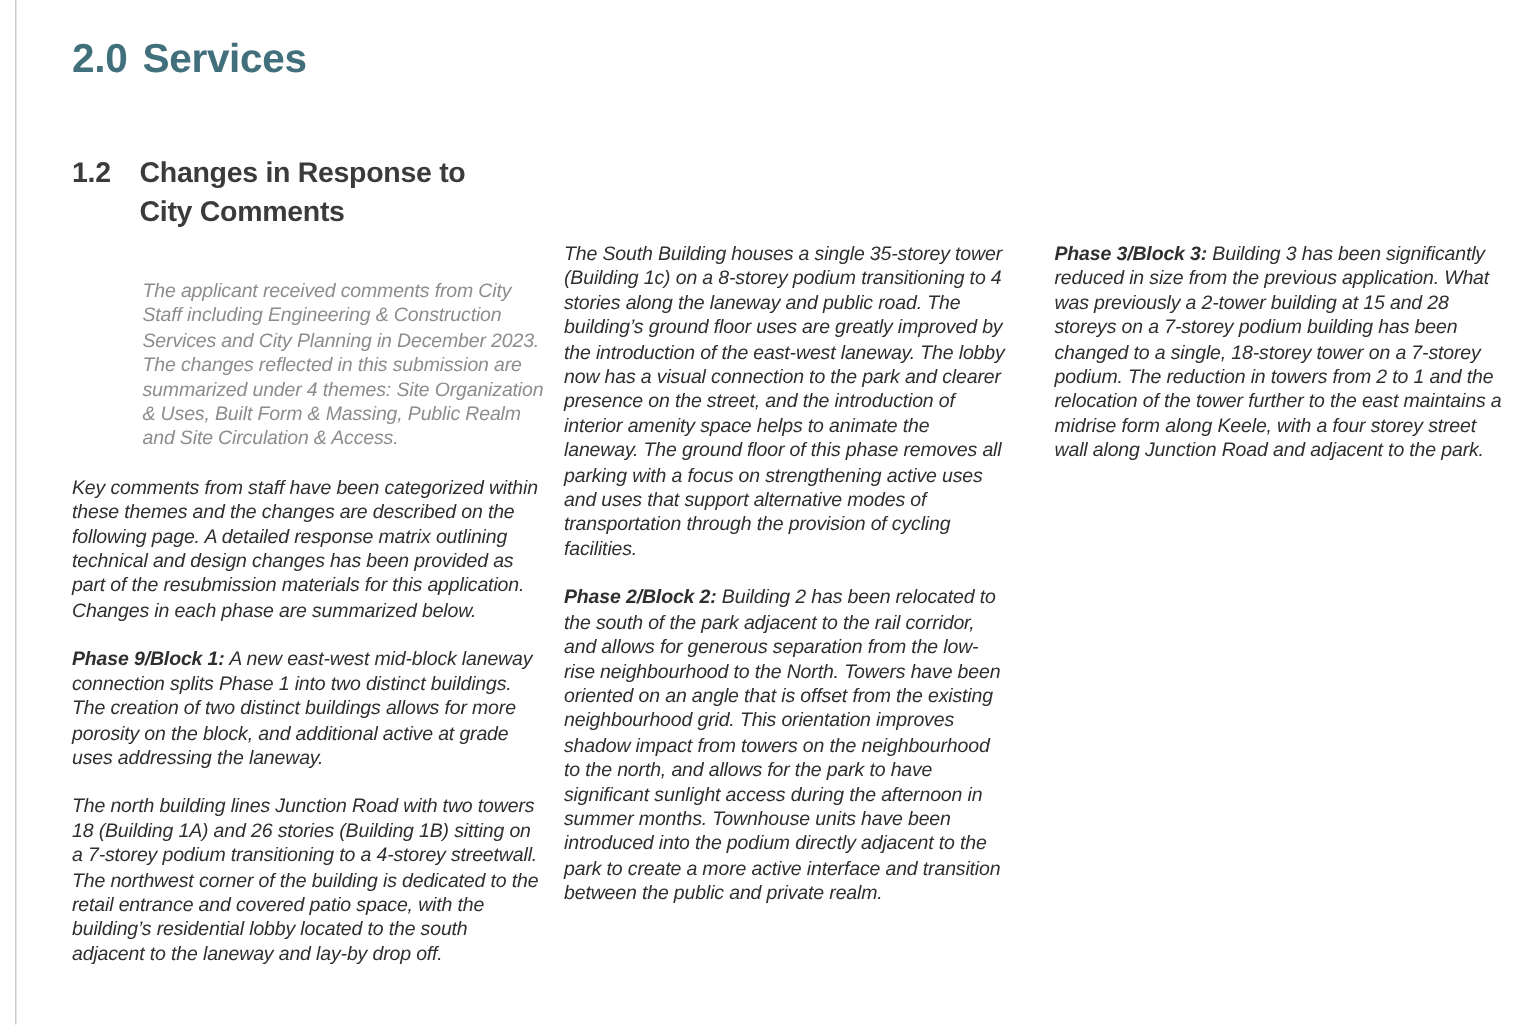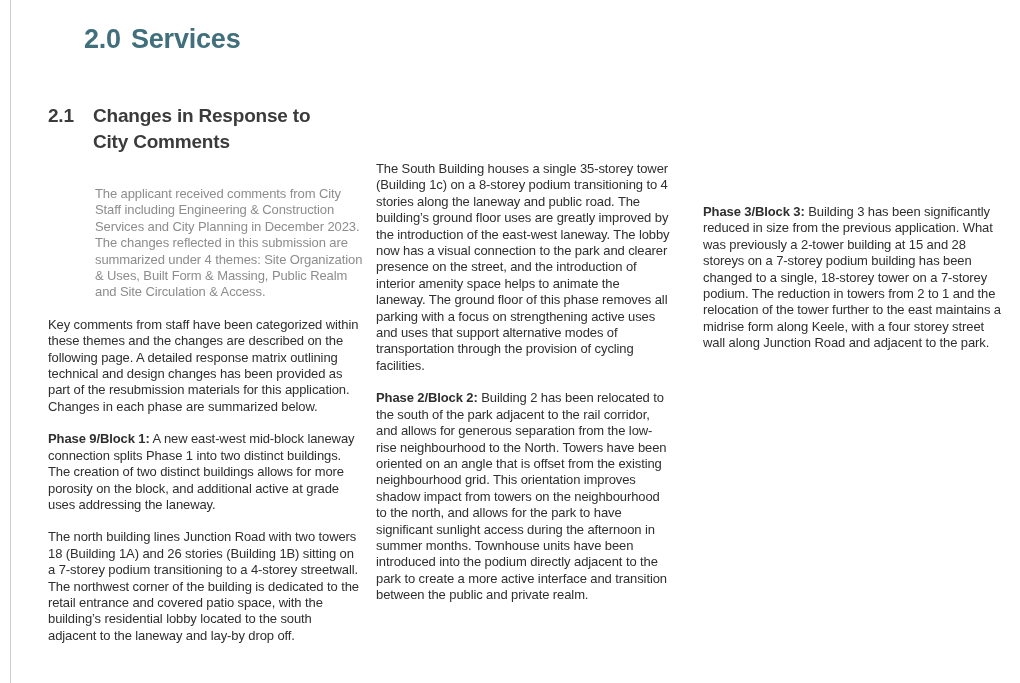--- a/index.html
+++ b/index.html
@@ -31,21 +31,20 @@
     display: flex;
     color: #41707C;
     font-size: 27px;
     font-weight: 600;
     line-height: 31px;
     letter-spacing: -0.2px;
   }
   .section-heading .h-num {
     width: 47px;
     flex: 0 0 auto;
-    margin-left: 36px;
   }
   
   .subsection-heading {
     position: absolute;
     left: 48px;
     top: 103px;
     display: flex;
     color: #3B3B3B;
     font-size: 19px;
     font-weight: 700;
@@ -56,24 +55,25 @@
     width: 45px;
     flex: 0 0 auto;
   }
   
   .col {
     position: absolute;
     color: #2F2F2F;
     font-size: 13px;
     line-height: 16.4px;
     letter-spacing: -0.1px;
+    font-style: italic;
   }
   .col-1 { left: 48px;  top: 186px; width: 315px; }
   .col-2 { left: 376px; top: 161px; width: 295px; }
-  .col-3 { left: 703px; top: 161px; width: 298px; margin-top: 43px; }
+  .col-3 { left: 703px; top: 161px; width: 298px; }
   .para {
     margin: 0 0 16px 0;
   }
   .para.muted {
     color: #8D8D8D;
     margin-left: 47px;
   }
   .para strong {
     font-weight: 700;
   }
@@ -84,21 +84,21 @@
 <div class="page-edge-line"></div>
 
 <div class="section-heading">
   <div class="h-num">2.0</div>
   <div class="h-title">
     <div>Services</div>
   </div>
 </div>
 
 <div class="subsection-heading">
-  <div class="h-num">2.1</div>
+  <div class="h-num">1.2</div>
   <div class="h-title">
     <div>Changes in Response to</div>
     <div>City Comments</div>
   </div>
 </div>
 
 <div class="col col-1">
   <p class="para muted"><span>The applicant received comments from City Staff including Engineering &amp; Construction Services and City Planning in December 2023. The changes reflected in this submission are summarized under 4 themes: Site Organization &amp; Uses, Built Form &amp; Massing, Public Realm and Site Circulation &amp; Access.</span></p>
   <p class="para"><span>Key comments from staff have been categorized within these themes and the changes are described on the following page. A detailed response matrix outlining technical and design changes has been provided as part of the resubmission materials for this application. Changes in each phase are summarized below.</span></p>
   <p class="para"><strong>Phase 9/Block 1:</strong><span> A new east-west mid-block laneway connection splits Phase 1 into two distinct buildings. The creation of two distinct buildings allows for more porosity on the block, and additional active at grade uses addressing the laneway.</span></p>

